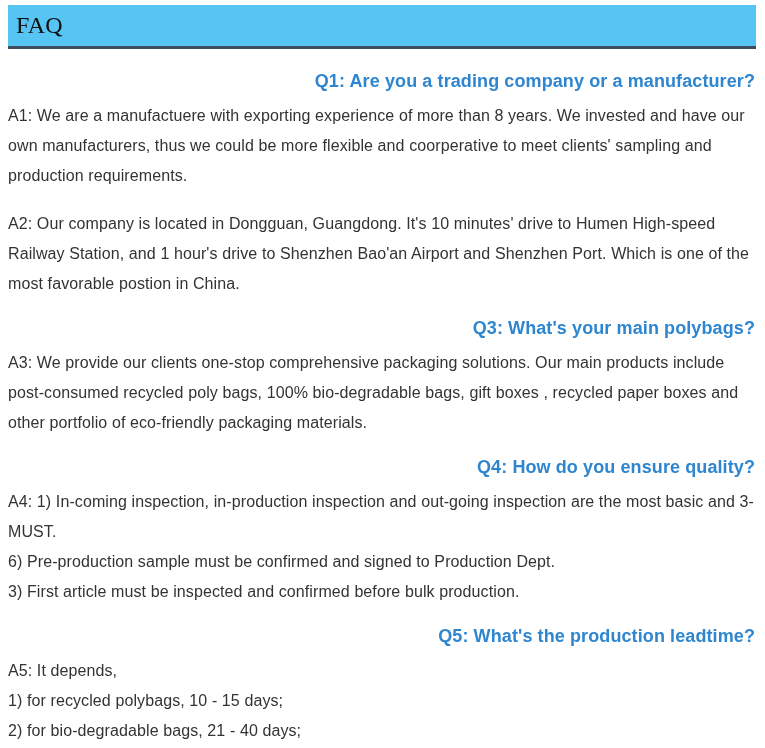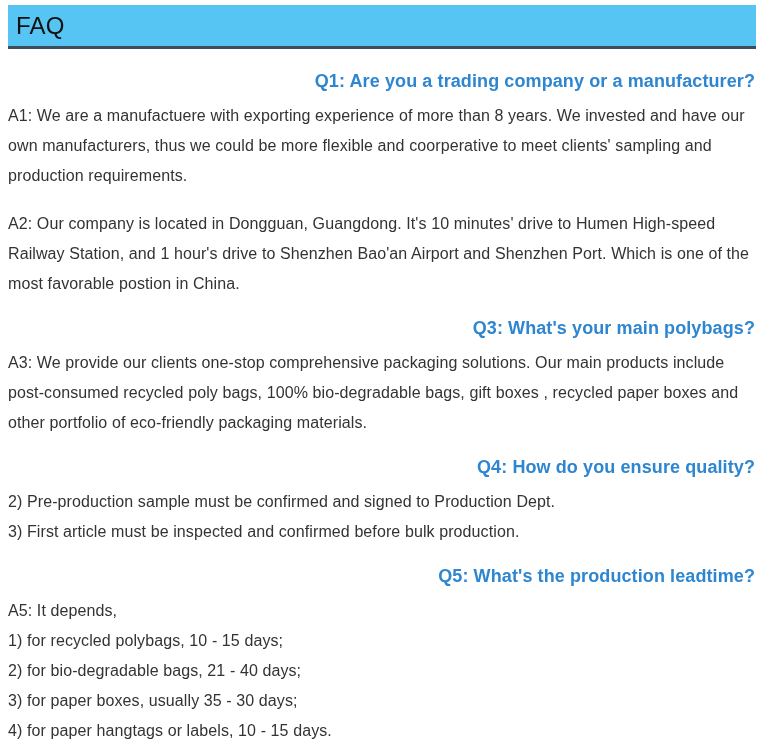--- a/index.html
+++ b/index.html
@@ -22,20 +22,21 @@
     background: var(--page-bg);
   }
   .faq-header {
     margin: 5px 9px 0 8px;
     height: 44px;
     background: var(--header-bg);
     border-bottom: 3px solid var(--header-border);
     display: flex;
     align-items: center;
     padding-left: 8px;
+    font-family: Liberation Serif, serif;
   }
   .faq-header-title {
     font-size: 24px;
     font-weight: 400;
     color: #101010;
     letter-spacing: 0.2px;
   }
   .faq-list {
     padding: 21px 10px 0 8px;
   }
@@ -72,21 +73,22 @@
       </section>
       <section class="faq-item">
         <p class="faq-answer-line">A2: Our company is located in Dongguan, Guangdong. It's 10 minutes' drive to Humen High-speed Railway Station, and 1 hour's drive to Shenzhen Bao'an Airport and Shenzhen Port. Which is one of the most favorable postion in China.</p>
       </section>
       <section class="faq-item">
         <h2 class="faq-question">Q3: What's your main polybags?</h2>
         <p class="faq-answer-line">A3: We provide our clients one-stop comprehensive packaging solutions. Our main products include post-consumed recycled poly bags, 100% bio-degradable bags, gift boxes , recycled paper boxes and other portfolio of eco-friendly packaging materials.</p>
       </section>
       <section class="faq-item">
         <h2 class="faq-question">Q4: How do you ensure quality?</h2>
-        <p class="faq-answer-line">2) Pre-production sample must be confirmed and signed to Production Dept.</p>
+        <p class="faq-answer-line">A4: 1) In-coming inspection, in-production inspection and out-going inspection are the most basic and 3-MUST.</p>
+        <p class="faq-answer-line">6) Pre-production sample must be confirmed and signed to Production Dept.</p>
         <p class="faq-answer-line">3) First article must be inspected and confirmed before bulk production.</p>
       </section>
       <section class="faq-item">
         <h2 class="faq-question">Q5: What's the production leadtime?</h2>
         <p class="faq-answer-line">A5: It depends,</p>
         <p class="faq-answer-line">1) for recycled polybags, 10 - 15 days;</p>
         <p class="faq-answer-line">2) for bio-degradable bags, 21 - 40 days;</p>
         <p class="faq-answer-line">3) for paper boxes, usually 35 - 30 days;</p>
         <p class="faq-answer-line">4) for paper hangtags or labels, 10 - 15 days.</p>
       </section>

